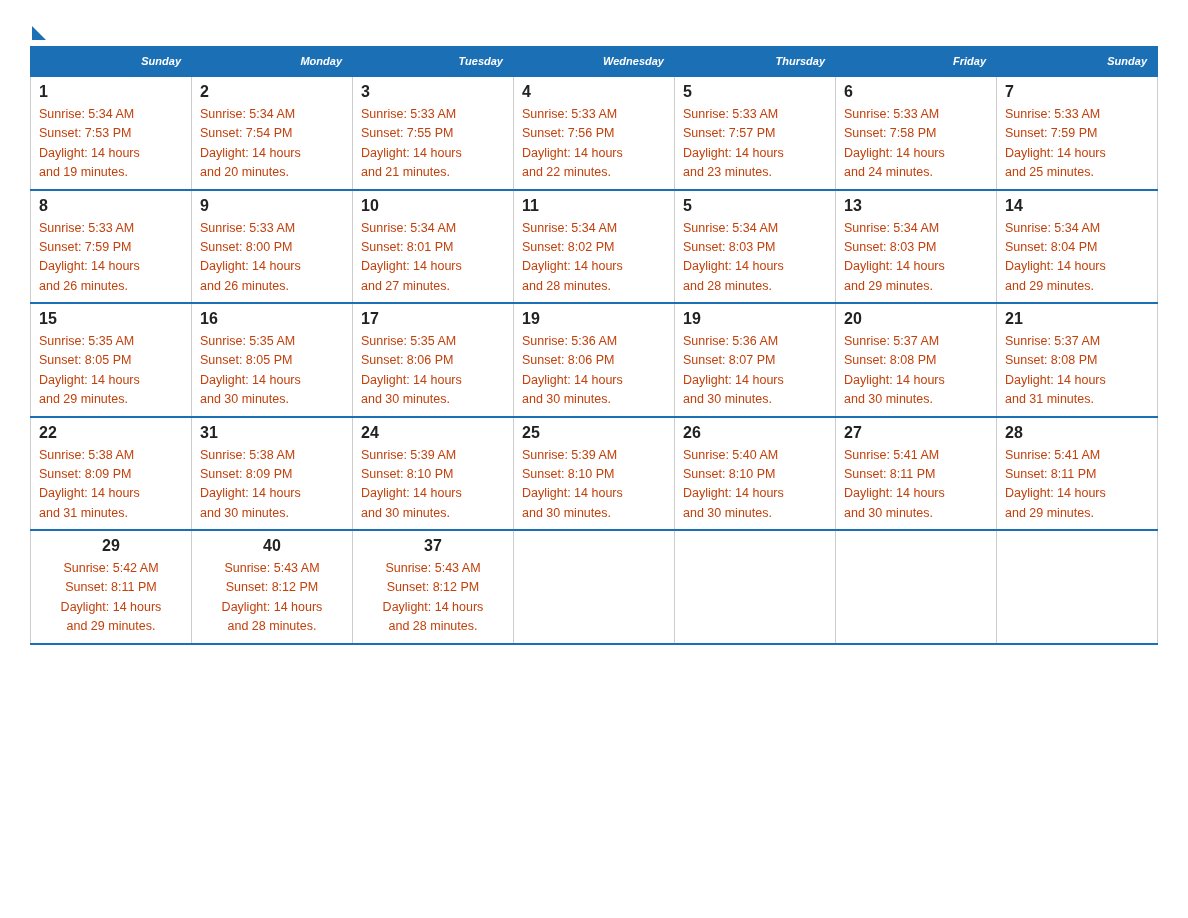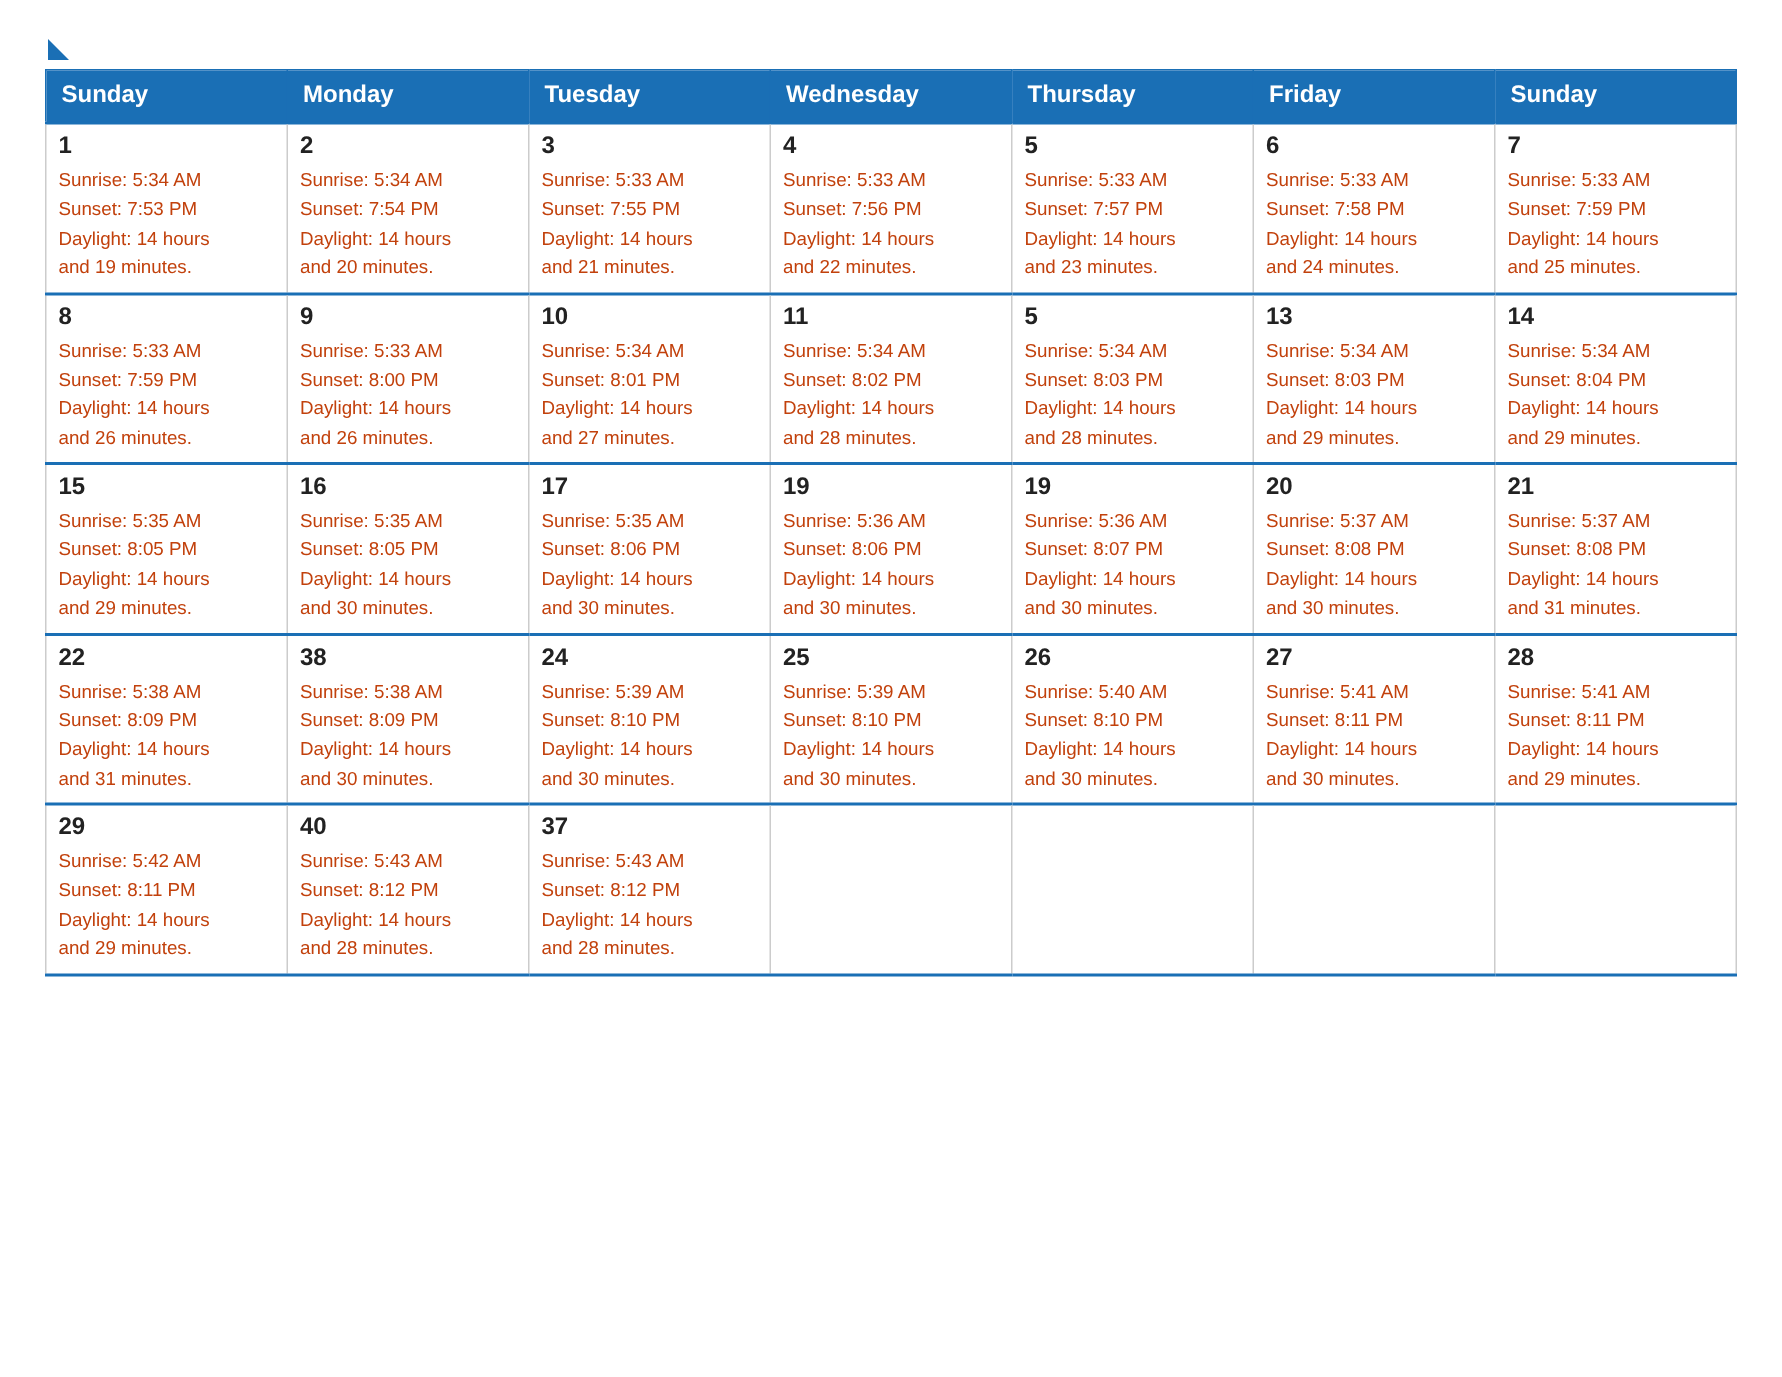--- a/index.html
+++ b/index.html
@@ -61,25 +61,26 @@
       margin-top: 4px;
     }
     .calendar {
       width: 100%;
       border-collapse: collapse;
       margin-top: 10px;
     }
     .calendar th {
       background: #1a6fb5;
       color: #fff;
-      font-size: 16px;
+      font-size: 11px;
       font-weight: bold;
       padding: 8px 10px;
-      text-align: left;
+      text-align: right;
       border: 1px solid #1a6fb5;
+      font-style: italic;
     }
     .calendar td {
       vertical-align: top;
       border: 1px solid #ccc;
       border-top: 2px solid #1a6fb5;
       padding: 6px 8px;
       width: 14.28%;
       min-height: 100px;
       font-size: 13px;
       color: #333;
@@ -96,20 +97,21 @@
       font-size: 12.5px;
       line-height: 1.55;
       color: #c2410c;
     }
     .empty-cell {
       border-top: 2px solid #1a6fb5;
       background: #fff;
     }
     .last-row td {
       border-bottom: 2px solid #1a6fb5;
+      text-align: center;
     }
   </style>
 </head>
 <body>
 
 <div class="header">
   <div class="logo">
     <div class="logo-top">
       <span class="logo-general"></span>
       <div class="logo-arrow"></div>
@@ -224,21 +226,21 @@
           <span class="day-number">21</span>
           <div class="day-info">Sunrise: 5:37 AM<br>Sunset: 8:08 PM<br>Daylight: 14 hours<br>and 31 minutes.</div>
         </td>
       </tr>
       <tr>
         <td>
           <span class="day-number">22</span>
           <div class="day-info">Sunrise: 5:38 AM<br>Sunset: 8:09 PM<br>Daylight: 14 hours<br>and 31 minutes.</div>
         </td>
         <td>
-          <span class="day-number">38</span>
+          <span class="day-number">31</span>
           <div class="day-info">Sunrise: 5:38 AM<br>Sunset: 8:09 PM<br>Daylight: 14 hours<br>and 30 minutes.</div>
         </td>
         <td>
           <span class="day-number">24</span>
           <div class="day-info">Sunrise: 5:39 AM<br>Sunset: 8:10 PM<br>Daylight: 14 hours<br>and 30 minutes.</div>
         </td>
         <td>
           <span class="day-number">25</span>
           <div class="day-info">Sunrise: 5:39 AM<br>Sunset: 8:10 PM<br>Daylight: 14 hours<br>and 30 minutes.</div>
         </td>

